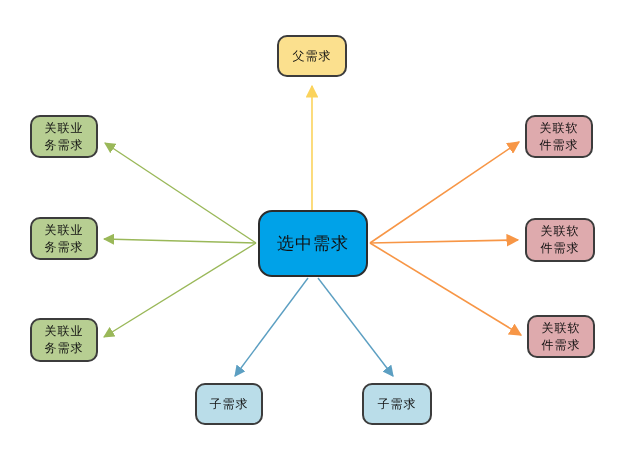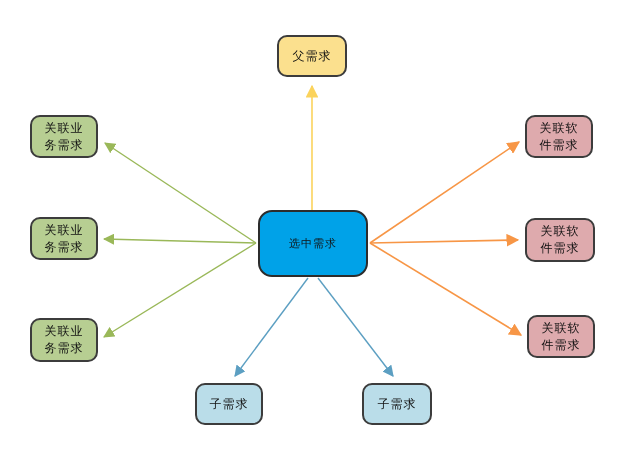--- a/index.html
+++ b/index.html
@@ -41,21 +41,21 @@
   }
   
   .node.wrap2 span {
     max-width: 44px;
     word-break: break-all;
     text-align: center;
   }
 
   .n-parent  { left: 277px; top: 35px;  width: 70px;  height: 42px; background: #fbe08e; }
   .n-center  { left: 258px; top: 210px; width: 110px; height: 67px; background: #00a2e8;
-               border-radius: 14px; font-size: 11px; border-color: #2c2c2c; }
+               border-radius: 14px; font-size: 17px; border-color: #2c2c2c; }
   .n-biz1    { left: 30px;  top: 115px; width: 68px;  height: 43px; background: #b7ce92; }
   .n-biz2    { left: 30px;  top: 217px; width: 68px;  height: 43px; background: #b7ce92; }
   .n-biz3    { left: 30px;  top: 318px; width: 68px;  height: 44px; background: #b7ce92; }
   .n-soft1   { left: 525px; top: 115px; width: 68px;  height: 43px; background: #deaaad; }
   .n-soft2   { left: 525px; top: 218px; width: 70px;  height: 44px; background: #deaaad; }
   .n-soft3   { left: 527px; top: 315px; width: 68px;  height: 43px; background: #deaaad; }
   .n-child1  { left: 195px; top: 383px; width: 68px;  height: 42px; background: #badde9; }
   .n-child2  { left: 362px; top: 383px; width: 70px;  height: 42px; background: #badde9; }
 </style>
 </head>

